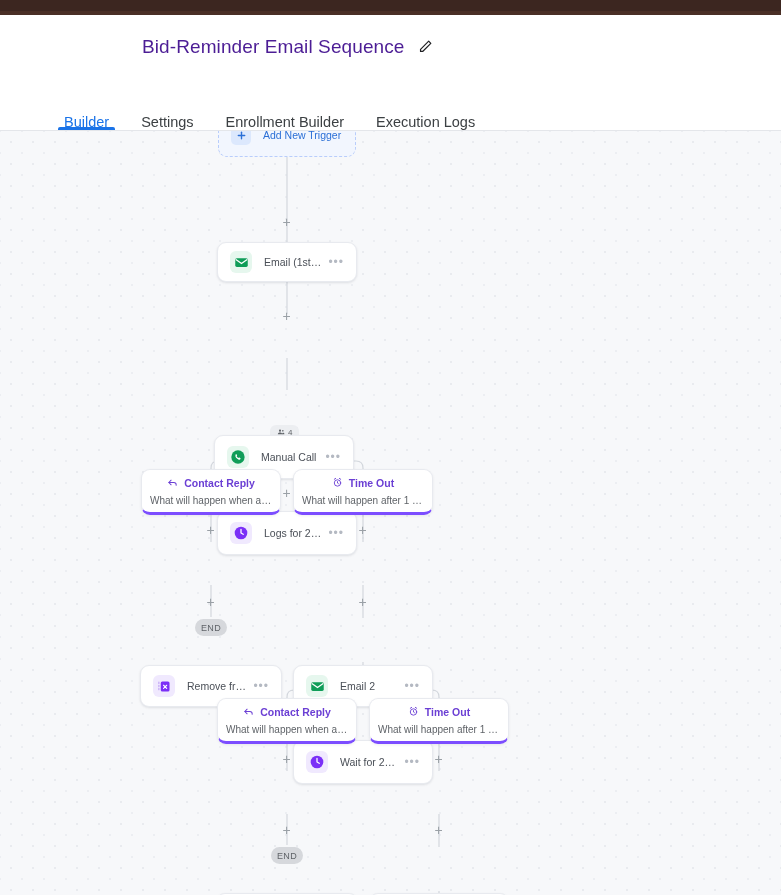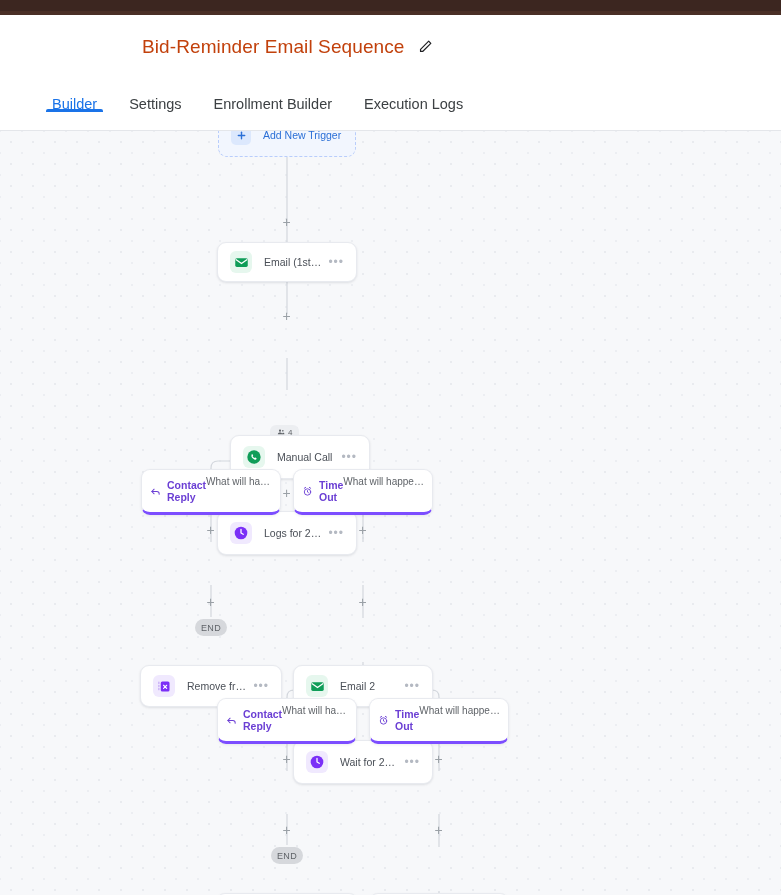--- a/index.html
+++ b/index.html
@@ -17,40 +17,40 @@
   
   .title-row {
     height: 63px;
     background: #fff;
     display: flex;
     align-items: center;
     padding-left: 142px;
   }
   .wf-title {
     font-size: 19px;
-    color: #c2410c;
+    color: #4c1d95;
     letter-spacing: .1px;
     text-align: center;
   }
   .edit-icon {
     margin-left: 12px;
     width: 18px; height: 18px;
     display: inline-flex; align-items: center; justify-content: center;
     cursor: pointer;
   }
   .edit-icon svg { display: block; }
 
   
   .tabs-row {
     height: 53px;
     background: #fff;
     border-bottom: 1px solid #e4e6ea;
     display: flex;
-    align-items: center;
-    padding-left: 36px;
+    align-items: flex-end;
+    padding-left: 48px;
     gap: 0;
   }
   .tab {
     display: flex; align-items: center;
     padding: 0 16px;
     font-size: 14.5px;
     color: #3c4043;
     cursor: pointer;
     position: relative;
   }
@@ -142,21 +142,22 @@
 
   
   .branch {
     position: absolute;
     background: #ffffff;
     border: 1px solid #e8eaef;
     border-bottom: 3px solid #7c4dff;
     border-radius: 9px;
     box-shadow: 0 1px 3px rgba(16,24,40,.07);
     display: flex;
-    flex-direction: row;
+    flex-direction: column;
+    align-items: center;
     justify-content: center;
     cursor: pointer;
     padding: 0 8px;
   }
   .branch-head {
     display: flex; align-items: center; gap: 6px;
     font-size: 10.5px;
     font-weight: 600;
     color: #6b3fd4;
   }
@@ -313,21 +314,21 @@
       <svg width="8" height="8" viewBox="0 0 24 24" fill="#5f6368">
           <circle cx="9" cy="8" r="3.2"></circle>
           <path d="M2.5 19c0-3.4 2.9-5.4 6.5-5.4s6.5 2 6.5 5.4z"></path>
           <circle cx="17.5" cy="8.5" r="2.4"></circle>
           <path d="M15 19c0-2.6 1.6-4.4 4.2-4.4 1.7 0 2.8.9 2.8 2.4V19z"></path>
         </svg>
     </span>
     <span>4</span>
   </div>
 
-  <div class="node" style="left:230px; top:304px; width:140px; height:44px;">
+  <div class="node" style="left:214px; top:304px; width:140px; height:44px;">
     <span class="node-ico" style="background:#e6f7ee;">
       <svg width="16" height="16" viewBox="0 0 24 24">
           <circle cx="12" cy="12" r="10" fill="#0f9d58"></circle>
           <path d="M8.6 7.8c.3-.3.8-.3 1 .1l1 1.5c.2.3.1.7-.1.9l-.6.6c.6 1.2 1.5 2.1 2.7 2.7l.6-.6c.2-.2.6-.3.9-.1l1.5 1c.4.2.4.7.1 1l-.7.7c-.5.5-1.2.6-1.8.4-2.4-.8-4.3-2.7-5.1-5.1-.2-.6 0-1.3.4-1.8z" fill="#fff"></path>
         </svg>
     </span>
     <span class="node-label">Manual Call</span>
     <span class="node-dots">•••</span>
   </div>
 

